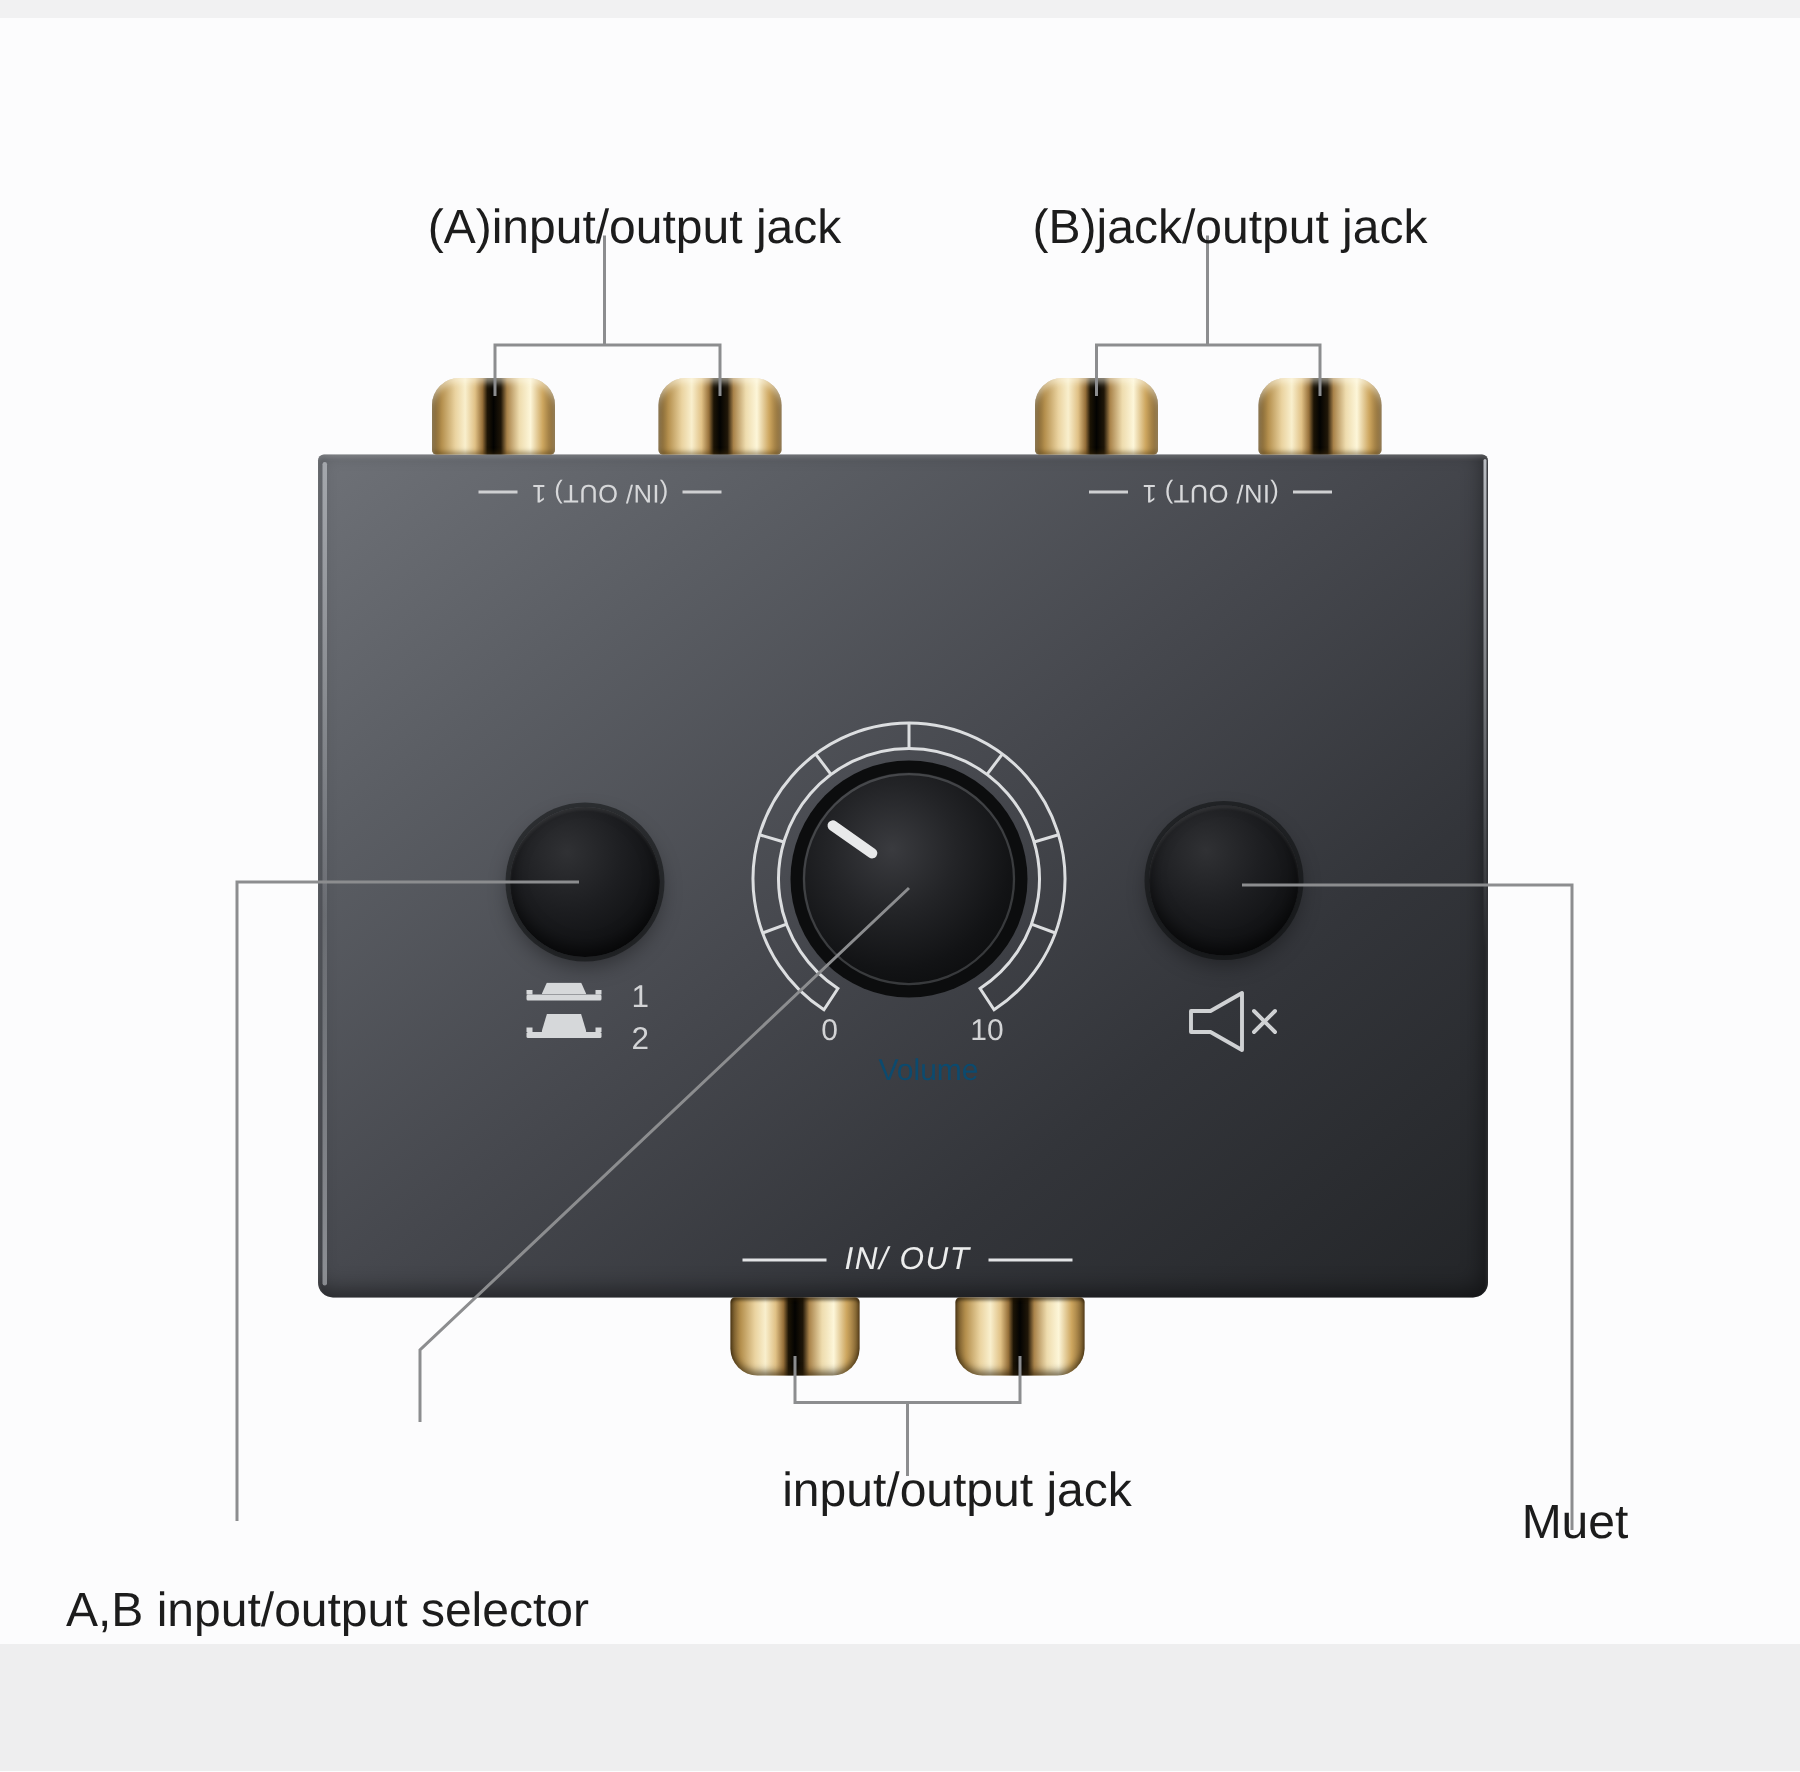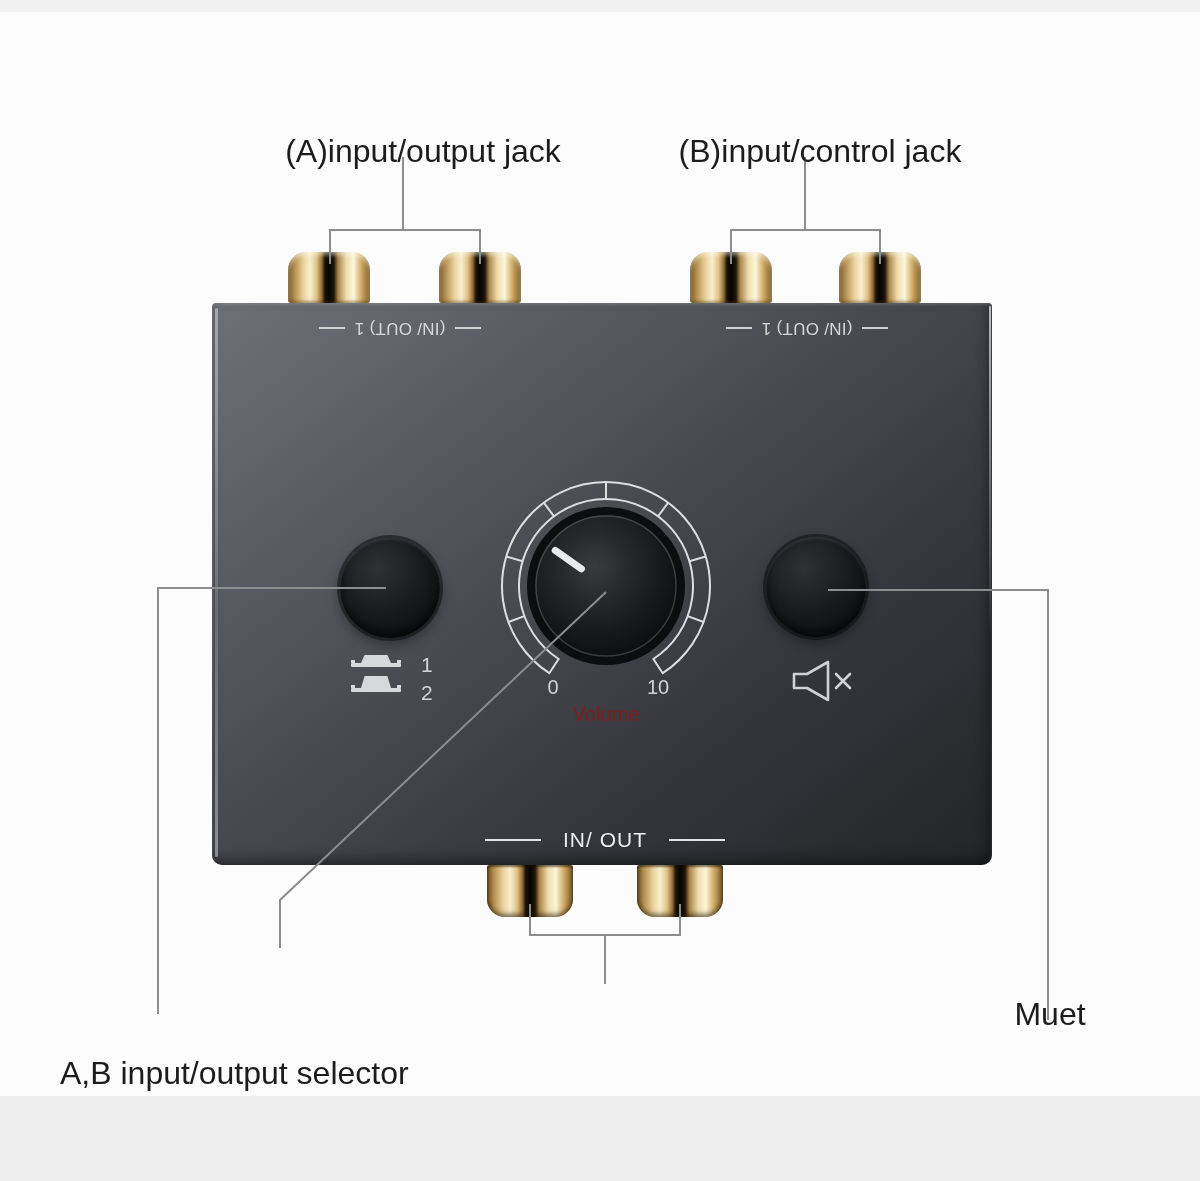--- a/index.html
+++ b/index.html
@@ -46,31 +46,31 @@
 
   
   .port-label{
     position:absolute;display:flex;align-items:center;justify-content:center;gap:9px;
     transform:rotate(180deg);color:#d7d8da;font-size:17px;letter-spacing:.3px;z-index:2;white-space:nowrap;
   }
   .port-label .dash{width:26px;height:2px;background:#cfd0d2;}
   .pl-left{left:300px;top:318px;width:200px;}
   .pl-right{left:707px;top:318px;width:200px;}
   .bottom-port-label{
-    position:absolute;left:485px;top:828px;width:240px;display:flex;align-items:center;justify-content:space-between;gap:12px;
-    color:#eceded;font-size:21px;letter-spacing:1px;z-index:2;white-space:nowrap;
+    position:absolute;left:485px;top:828px;width:240px;display:flex;align-items:center;justify-content:center;gap:12px;
+    color:#eceded;font-size:21px;letter-spacing:1px;z-index:2;white-space:nowrap;font-style:italic;
   }
   .bottom-port-label .dash{width:56px;height:2px;background:#e2e3e5;}
 
   
   .knob-svg{position:absolute;left:491px;top:471px;z-index:2;}
   .vol-num{position:absolute;color:#d2d3d5;font-size:20px;text-align:center;z-index:3;}
   .vol-0{left:541px;top:676px;width:24px;}
   .vol-10{left:643px;top:676px;width:30px;}
-  .vol-word{left:551px;top:703px;width:110px;color:#7f1d1d;}
+  .vol-word{left:564px;top:703px;width:110px;color:#0c4a6e;}
 
   
   .round-btn{
     position:absolute;width:100px;height:100px;border-radius:50%;z-index:2;border:none;padding:0;
     background:radial-gradient(circle at 38% 30%, #303134 0%, #1d1e21 40%, #101113 72%, #070809 100%);
     box-shadow:0 0 0 3px rgba(8,9,10,.5), 0 6px 14px rgba(0,0,0,.4),
                inset 0 2px 2px rgba(255,255,255,.08), inset 0 -5px 10px rgba(0,0,0,.55);
   }
   .btn-select{left:340px;top:538px;}
   .btn-mute{left:766px;top:537px;}
@@ -94,21 +94,21 @@
   
   .callouts{position:absolute;left:0;top:0;z-index:5;pointer-events:none;}
 
   
   .lbl{position:absolute;color:#1c1c1c;font-size:32px;z-index:6;white-space:nowrap;margin-top:19px;}
   .lbl.center{text-align:center;}
   .lbl-jack-a{left:243px;top:114px;width:360px;}
   .lbl-jack-b{left:640px;top:114px;width:360px;}
   .lbl-volume{left:150px;top:956px;width:300px;}
   .lbl-io-bottom{left:488px;top:956px;width:300px;}
-  .lbl-selector{left:60px;top:1036px;}
+  .lbl-selector{left:44px;top:1036px;}
   .lbl-mute{left:980px;top:977px;width:140px;}
 </style>
 </head>
 <body>
 
 <div class="scene">
   <div class="strip-top"></div>
   <div class="strip-bottom"></div>
 
   <div class="device"></div>
@@ -191,16 +191,17 @@
       <path d="M403 157 V230 M330 264 V230 H480 V264"></path>
       <path d="M805 157 V230 M731 264 V230 H880 V264"></path>
       <path d="M386 588 H158 V1014"></path>
       <path d="M606 592 L280 900 V948"></path>
       <path d="M530 904 V935 H680 V904 M605 935 V984"></path>
       <path d="M828 590 H1048 V1020"></path>
     </g>
   </svg>
 
   <div class="lbl center lbl-jack-a">(A)input/output jack</div>
-  <div class="lbl center lbl-jack-b">(B)input/control jack</div>
+  <div class="lbl center lbl-jack-b">(B)jack/output jack</div>
+  <div class="lbl center lbl-io-bottom">input/output jack</div>
   <div class="lbl lbl-selector">A,B input/output selector</div>
   <div class="lbl center lbl-mute">Muet</div>
 </div>
 
 </body></html>

